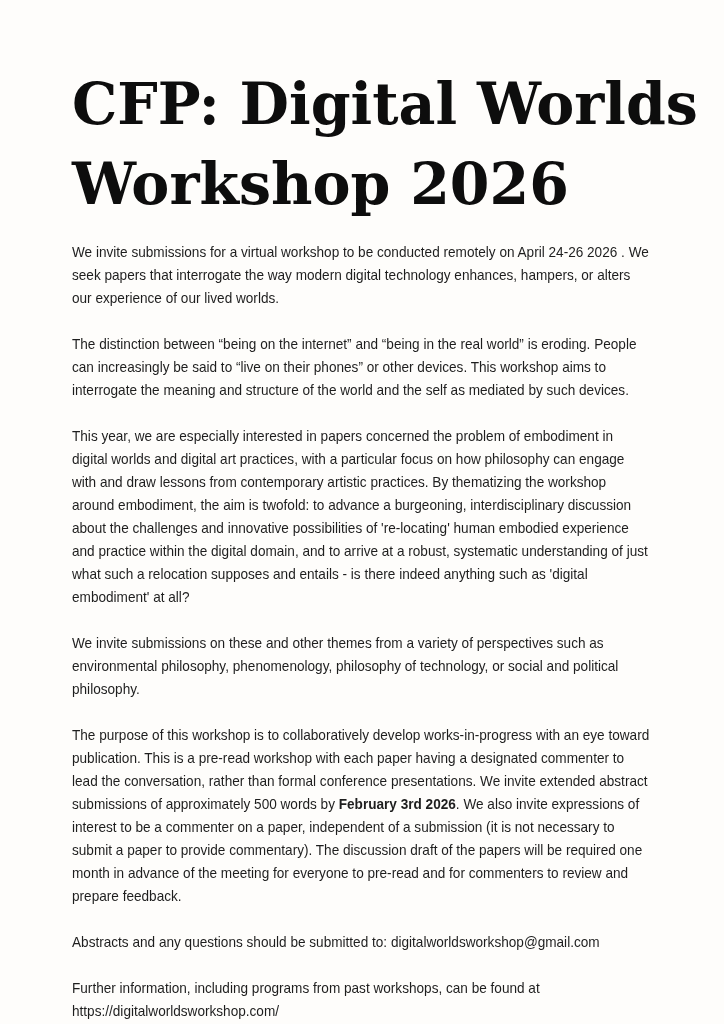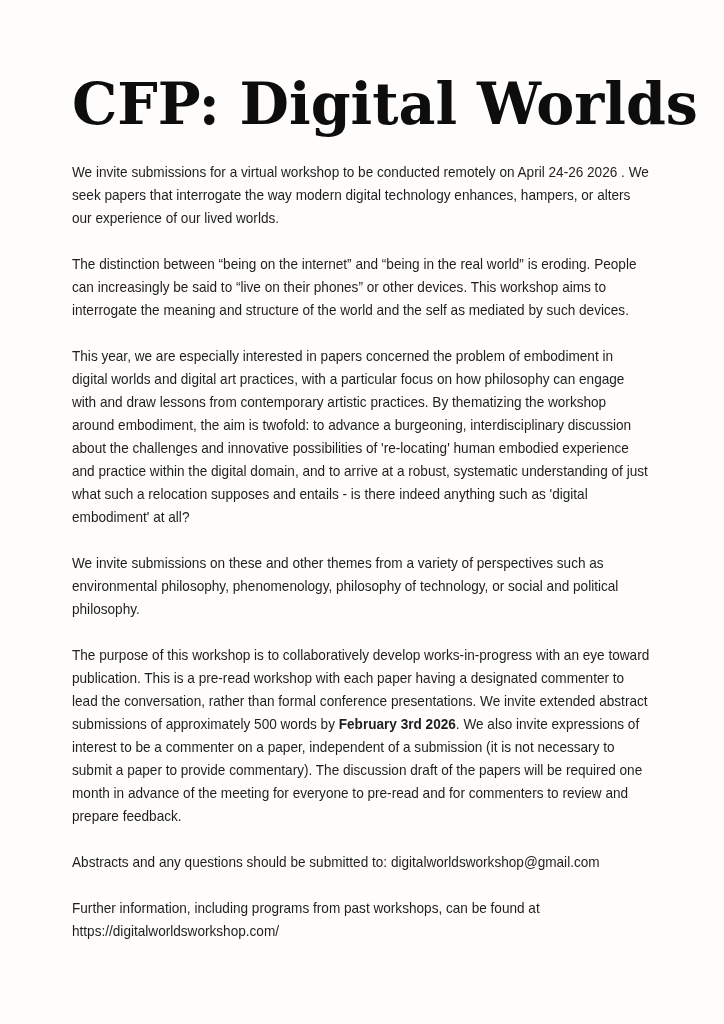--- a/index.html
+++ b/index.html
@@ -49,20 +49,21 @@
     font-weight: 700;
   }
 </style>
 </head>
 <body>
 
 <div class="page">
 
   <h1 class="title">
     <span class="title-line">CFP: Digital Worlds</span>
+    <span class="title-line">Workshop 2026</span>
   </h1>
 
   <div class="content-body">
 
     <p>We invite submissions for a virtual workshop to be conducted remotely on April 24-26 2026 . We seek papers that interrogate the way modern digital technology enhances, hampers, or alters our experience of our lived worlds.</p>
 
     <p>The distinction between “being on the internet” and “being in the real world” is eroding. People can increasingly be said to “live on their phones” or other devices. This workshop aims to interrogate the meaning and structure of the world and the self as mediated by such devices.</p>
 
     <p>This year, we are especially interested in papers concerned the problem of embodiment in digital worlds and digital art practices, with a particular focus on how philosophy can engage with and draw lessons from contemporary artistic practices. By thematizing the workshop around embodiment, the aim is twofold: to advance a burgeoning, interdisciplinary discussion about the challenges and innovative possibilities of 're-locating' human embodied experience and practice within the digital domain, and to arrive at a robust, systematic understanding of just what such a relocation supposes and entails - is there indeed anything such as 'digital embodiment' at all?</p>
 

